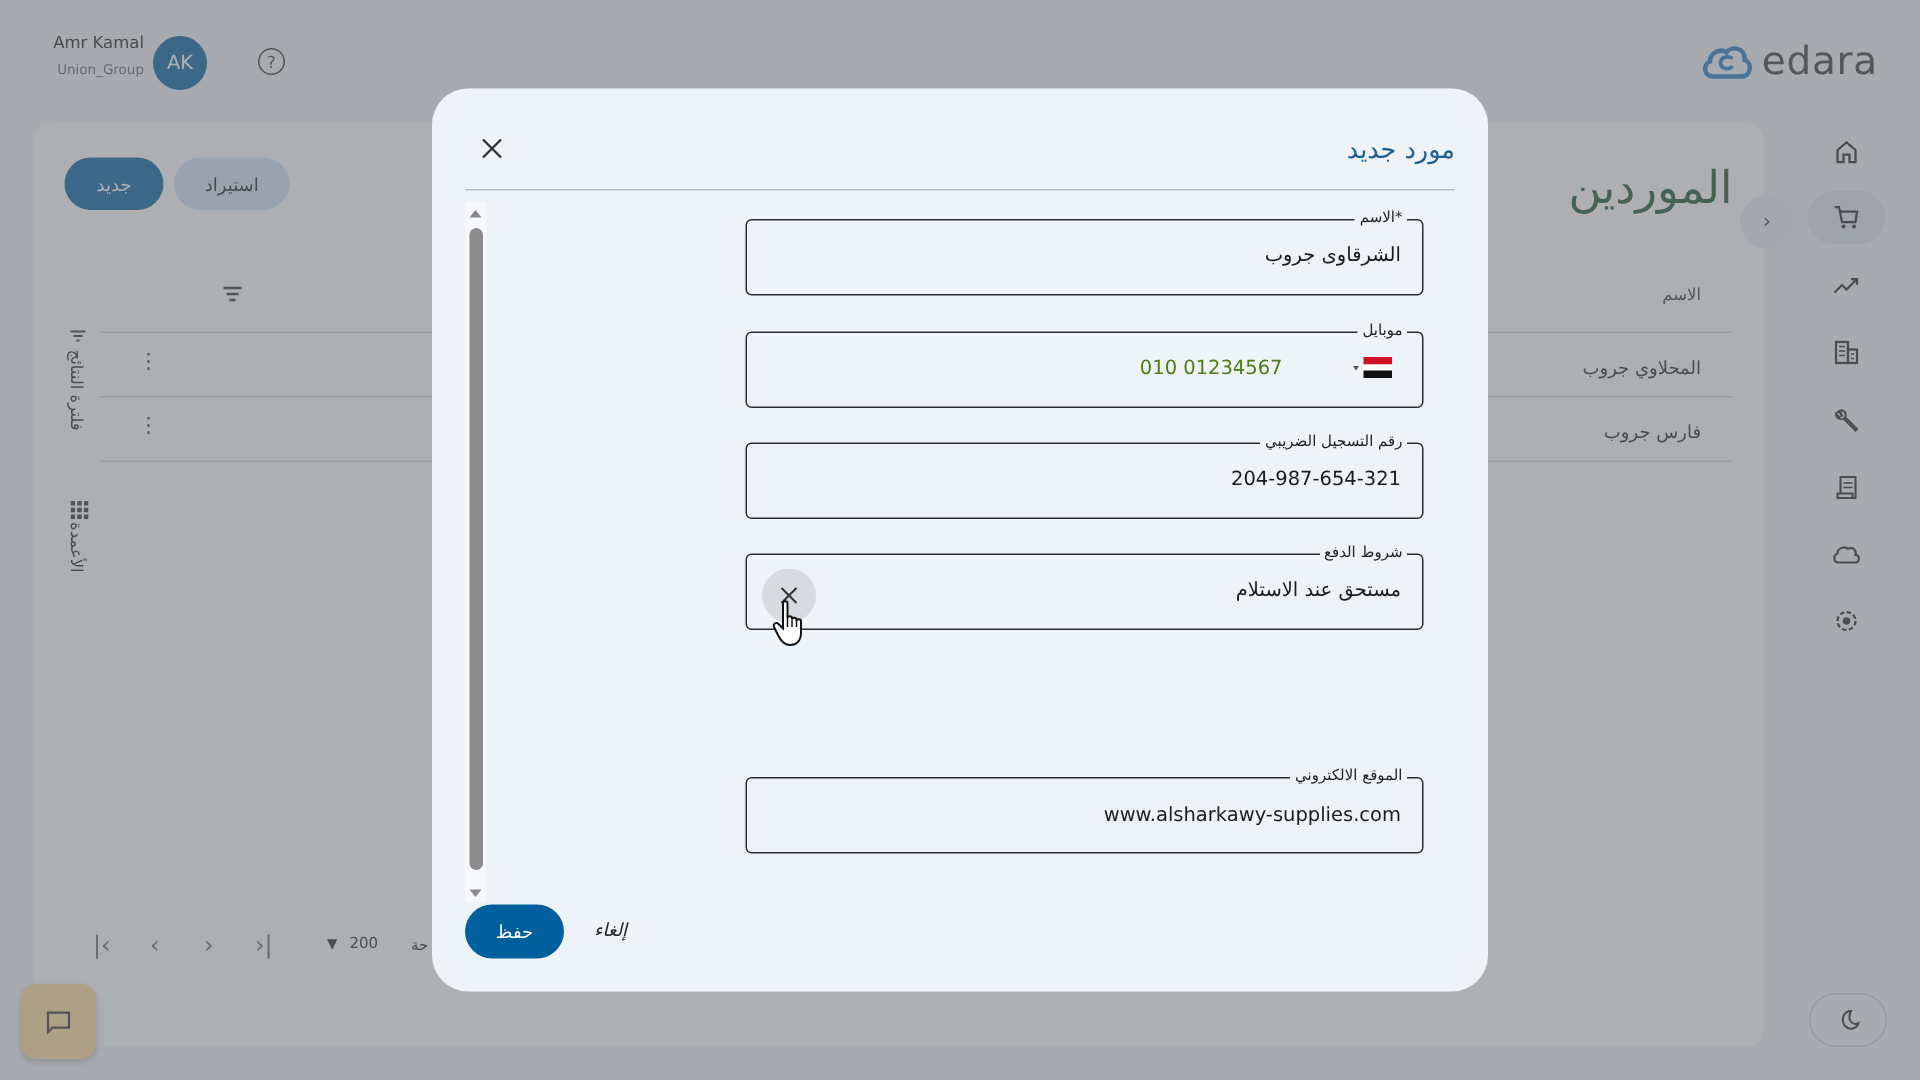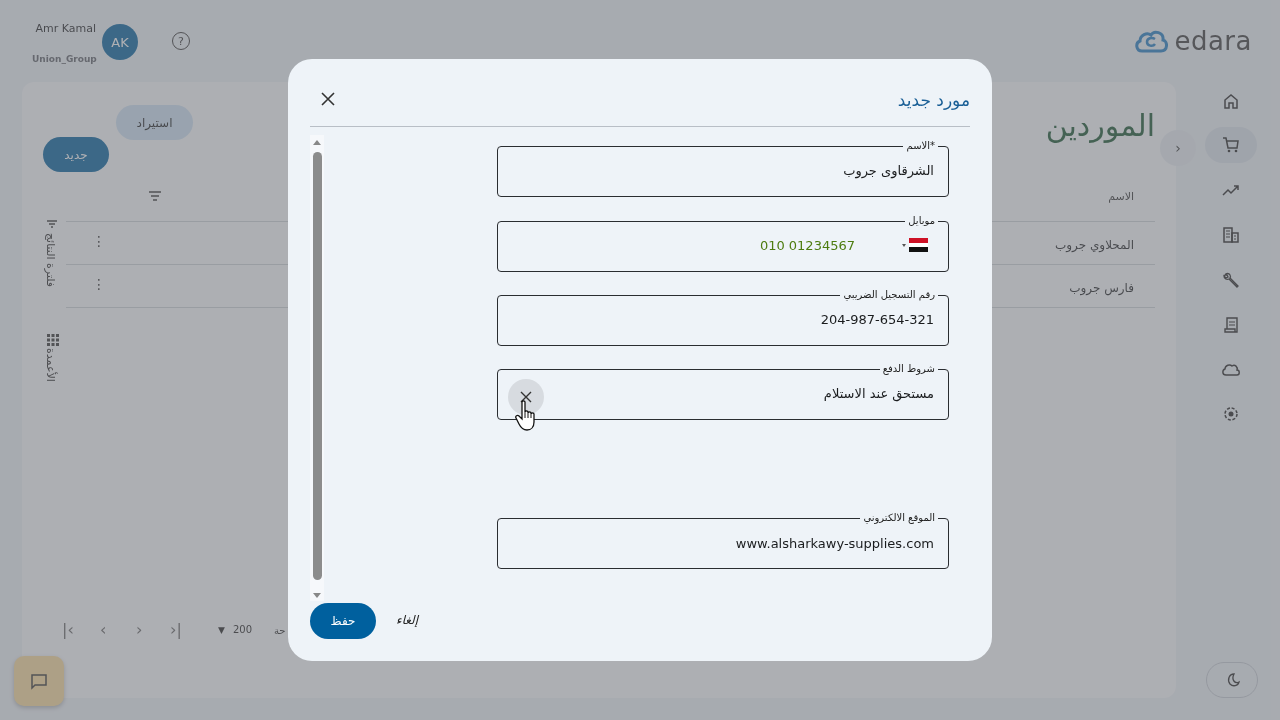--- a/index.html
+++ b/index.html
@@ -3,36 +3,36 @@
 <meta charset="utf-8">
 <style>
   * { box-sizing: border-box; margin: 0; padding: 0; }
   html, body { width: 1280px; height: 720px; overflow: hidden; }
   body { font-family: "DejaVu Sans", "Liberation Sans", sans-serif; background: #eef3f8; position: relative; color: #1a1c1e; }
 
   
   .topbar { position: absolute; top: 0; left: 0; right: 0; height: 80px; }
   .user { position: absolute; left: 32px; top: 22px; text-align: right; width: 64px; }
   .user-name { font-size: 11px; color: #1a1c1e; white-space: nowrap; }
-  .user-org { font-size: 9px; color: #5d6168; white-space: nowrap; margin-top: 19px; font-weight: bold; }
+  .user-org { font-size: 9px; color: #5d6168; white-space: nowrap; margin-top: 7px; }
   .avatar { position: absolute; left: 102px; top: 24px; width: 36px; height: 36px; border-radius: 50%; background: #00609e; color: #fff; font-size: 13px; display: flex; align-items: center; justify-content: center; }
   .help { position: absolute; left: 172px; top: 32px; width: 18px; height: 18px; border: 1.5px solid #333; border-radius: 50%; font-size: 11px; display: flex; align-items: center; justify-content: center; color: #333; }
   .logo { position: absolute; right: 28px; top: 26px; display: flex; align-items: center; gap: 6px; }
   .logo-text { font-size: 26px; color: #3a3a3a; letter-spacing: 0.5px; }
 
   .rail { position: absolute; right: 0; top: 80px; width: 100px; bottom: 0; }
   .rail-item { position: absolute; right: 36px; width: 26px; height: 26px; display: flex; align-items: center; justify-content: center; }
   .rail-item.active::before { content: ""; position: absolute; width: 52px; height: 36px; border-radius: 18px; background: #dbe4ee; }
   .rail-item svg { position: relative; }
   .theme-btn { position: absolute; right: 22px; top: 662px; width: 52px; height: 36px; border-radius: 18px; border: 1px solid #c5ccd4; display: flex; align-items: center; justify-content: center; }
 
   .content { position: absolute; left: 22px; top: 82px; width: 1154px; height: 616px; background: #fafcff; border-radius: 12px; }
   .collapse-btn { position: absolute; left: 1160px; top: 130px; width: 36px; height: 36px; border-radius: 50%; background: #e8eef4; display: flex; align-items: center; justify-content: center; font-size: 14px; color: #333; }
   .page-title { position: absolute; right: 125px; top: 108px; font-size: 30px; color: #14532d; text-align: center; }
-  .btn-new { position: absolute; left: 43px; top: 105px; width: 66px; height: 35px; border-radius: 18px; background: #00609e; color: #fff; font-size: 12px; display: flex; align-items: center; justify-content: center; margin-top: 32px; }
+  .btn-new { position: absolute; left: 43px; top: 105px; width: 66px; height: 35px; border-radius: 18px; background: #00609e; color: #fff; font-size: 12px; display: flex; align-items: center; justify-content: center; }
   .btn-import { position: absolute; left: 116px; top: 105px; width: 77px; height: 35px; border-radius: 18px; background: #cfe3f5; color: #1a1c1e; font-size: 12px; display: flex; align-items: center; justify-content: center; }
   .filter-icon { position: absolute; left: 148px; top: 190px; }
   .table-head { position: absolute; right: 146px; top: 190px; font-size: 11px; color: #333; }
   .row-line { position: absolute; left: 66px; right: 125px; height: 1px; background: #cfd4da; }
   .row-name { position: absolute; right: 146px; font-size: 12px; color: #1a1c1e; }
   .row-menu { position: absolute; left: 92px; font-size: 14px; color: #333; line-height: 6px; width: 6px; text-align: center; }
   .vert { position: absolute; writing-mode: vertical-rl; font-size: 11px; color: #222; }
   .pager { position: absolute; top: 620px; font-size: 16px; color: #666; }
   .rows-select { position: absolute; left: 218px; top: 624px; font-size: 10px; color: #222; display: flex; gap: 8px; align-items: center; }
   .rows-label { position: absolute; left: 274px; top: 625px; font-size: 10px; color: #222; }

